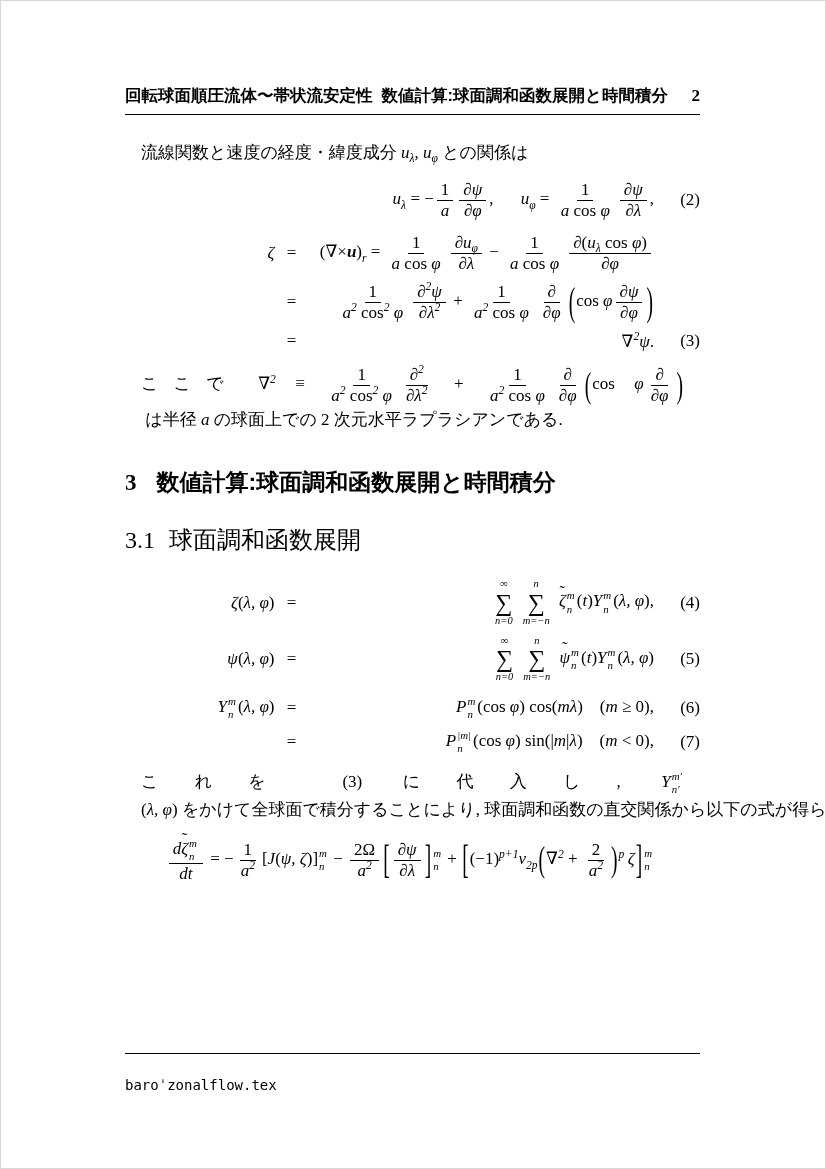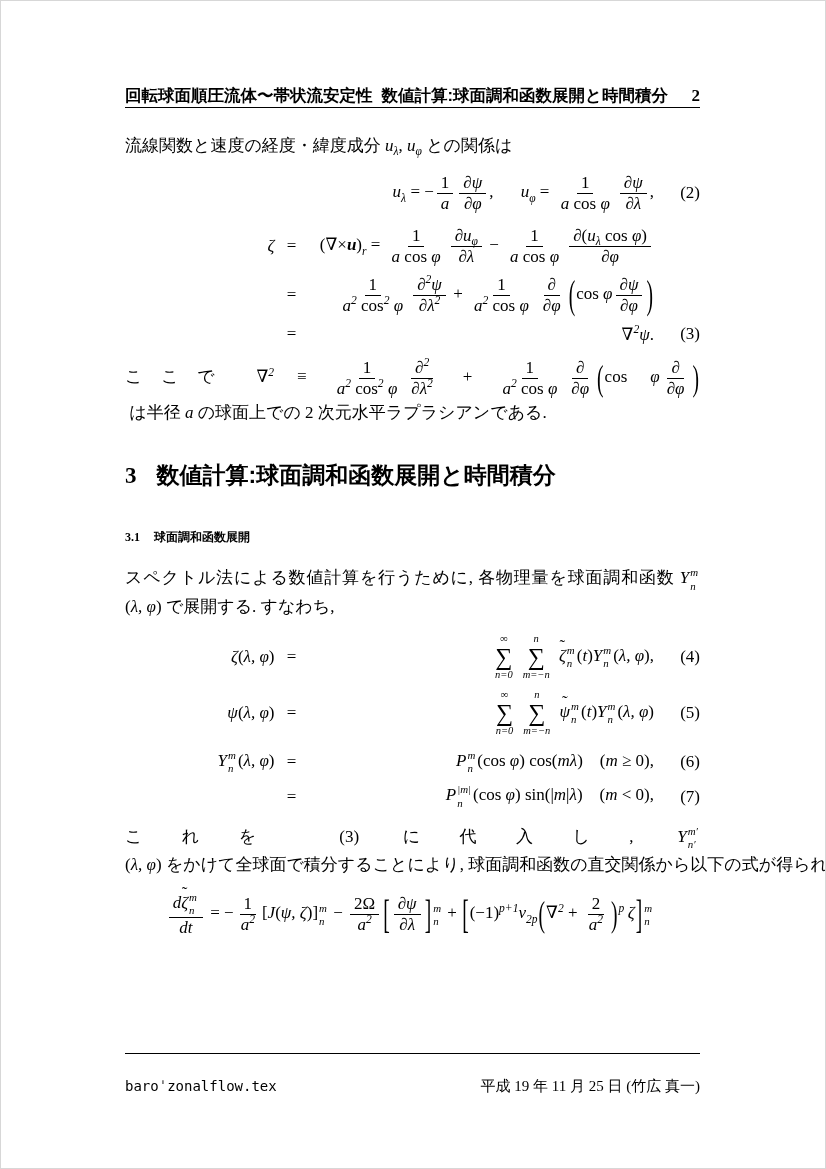--- a/index.html
+++ b/index.html
@@ -6,38 +6,38 @@
   .page{
     width:826px;height:1169px;background:#ffffff;color:#000;
     position:relative;box-sizing:border-box;
     padding:84px 125px 0 124px;
     font-family:"Liberation Serif","DejaVu Serif",serif;
     font-size:17px;overflow:hidden;border:1px solid #d7d7d7;
   }
   
   .header-line{
     display:flex;align-items:baseline;gap:9px;
-    border-bottom:1.6px solid #000;padding-bottom:0;
+    border-bottom:1.6px solid #000;padding-bottom:7px;
     font-family:"Liberation Sans","DejaVu Sans",sans-serif;
     font-weight:bold;font-size:16.5px;white-space:nowrap;
   }
   .pagenum{margin-left:auto;font-family:"Liberation Serif",serif;font-size:17px;font-weight:bold;}
   
   main{display:block;margin-top:24px;}
-  .para{margin:9px 0;line-height:1.62;text-align:justify;}
+  .para{margin:9px 16px;line-height:1.62;text-align:justify;}
   .para .jp{font-family:"Liberation Serif","DejaVu Serif",serif;}
   
   .sec{
     font-family:"Liberation Sans","DejaVu Sans",sans-serif;
-    font-size:23px;font-weight:bold;margin:34px 0 38px;
+    font-size:23px;font-weight:bold;margin:34px 0 26px;
   }
   .sec .sec-num,.subsec .sec-num{font-family:"Liberation Serif",serif;margin-right:20px;}
   .subsec{
     font-family:"Liberation Sans","DejaVu Sans",sans-serif;
-    font-size:12px;font-weight:bold;margin:20px 0 18px;
+    font-size:24px;font-weight:normal;margin:20px 0 18px;
   }
   .subsec .sec-num{margin-right:14px;}
   
   .math span{white-space:pre;}
   .rm{font-style:normal;}
   .it{font-style:italic;}
   .bi{font-style:italic;font-weight:bold;}
   sub,sup{font-size:0.68em;font-style:italic;line-height:0;}
   .eqblock{margin:4px 0;}
   .eqtab{width:100%;border-collapse:collapse;}
@@ -123,21 +123,20 @@
     <p class="para math"><span class="jp">ここで </span><span class="rm">∇</span><sup>2</sup><span class="rm"> ≡ </span><span class="frac"><span class="num"><span class="rm">1</span></span><span class="den"><span class="it">a</span><sup>2</sup><span class="rm"> cos</span><sup>2</sup><span class="it"> φ</span></span></span><span class="frac"><span class="num"><span class="it">∂</span><sup>2</sup></span><span class="den"><span class="it">∂λ</span><sup>2</sup></span></span><span class="rm"> + </span><span class="frac"><span class="num"><span class="rm">1</span></span><span class="den"><span class="it">a</span><sup>2</sup><span class="rm"> cos </span><span class="it">φ</span></span></span><span class="frac"><span class="num"><span class="it">∂</span></span><span class="den"><span class="it">∂φ</span></span></span><span class="big" style="transform: scaleY(1.8);">(</span><span class="rm">cos </span><span class="it">φ</span><span class="frac"><span class="num"><span class="it">∂</span></span><span class="den"><span class="it">∂φ</span></span></span><span class="big" style="transform: scaleY(1.8);">)</span><span class="jp"> は半径 </span><span class="it">a</span><span class="jp"> の球面上での 2 次元水平ラプラシアンである.</span></p>
 
     <h2 class="sec">
       <span class="sec-num">3</span><span>数値計算:球面調和函数展開と時間積分</span>
     </h2>
 
     <h3 class="subsec">
       <span class="sec-num">3.1</span><span>球面調和函数展開</span>
     </h3>
 
-    <p class="para math"><span class="jp">スペクトル法による数値計算を行うために, 各物理量を球面調和函数 </span><span class="it">Y</span><span class="ss"><span class="ss-t">m</span><span class="ss-b">n</span></span><span class="rm">(</span><span class="it">λ, φ</span><span class="rm">)</span><span class="jp"> で展開する. すなわち,</span></p>
 
     <div class="eqblock math">
         <table class="eqtab">
           <tbody>
             <tr>
               <td class="lhs math"><span class="it">ζ</span><span class="rm">(</span><span class="it">λ, φ</span><span class="rm">)</span></td>
               <td class="rel math">=</td>
               <td class="rhs math"><span class="sum"><span class="lim">∞</span><span class="sym">∑</span><span class="lim">n=0</span></span><span class="sum"><span class="lim">n</span><span class="sym">∑</span><span class="lim">m=−n</span></span><span class="sp" style="width: 0.25em;"></span><span class="acc"><span class="base">ζ</span><span class="mark">˜</span></span><span class="ss"><span class="ss-t">m</span><span class="ss-b">n</span></span><span class="rm">(</span><span class="it">t</span><span class="rm">)</span><span class="it">Y</span><span class="ss"><span class="ss-t">m</span><span class="ss-b">n</span></span><span class="rm">(</span><span class="it">λ, φ</span><span class="rm">),</span></td>
               <td class="tagc">(4)</td>
             </tr>
@@ -180,16 +179,15 @@
               <td colspan="3" class="cen math"><span class="frac"><span class="num"><span class="it">d</span><span class="acc"><span class="base">ζ</span><span class="mark">˜</span></span><span class="ss"><span class="ss-t">m</span><span class="ss-b">n</span></span></span><span class="den"><span class="it">dt</span></span></span><span class="rm"> = −</span><span class="frac"><span class="num"><span class="rm">1</span></span><span class="den"><span class="it">a</span><sup>2</sup></span></span><span class="rm">[</span><span class="it">J</span><span class="rm">(</span><span class="it">ψ, ζ</span><span class="rm">)]</span><span class="ss"><span class="ss-t">m</span><span class="ss-b">n</span></span><span class="rm"> − </span><span class="frac"><span class="num"><span class="rm">2Ω</span></span><span class="den"><span class="it">a</span><sup>2</sup></span></span><span class="big" style="transform: scaleY(2.1);">[</span><span class="frac"><span class="num"><span class="it">∂ψ</span></span><span class="den"><span class="it">∂λ</span></span></span><span class="big" style="transform: scaleY(2.1);">]</span><span class="ss"><span class="ss-t">m</span><span class="ss-b">n</span></span><span class="rm"> + </span><span class="big" style="transform: scaleY(2.1);">[</span><span class="rm">(−1)</span><sup>p+1</sup><span class="it">ν</span><sub>2p</sub><span class="big" style="transform: scaleY(1.8);">(</span><span class="rm">∇</span><sup>2</sup><span class="rm"> + </span><span class="frac"><span class="num"><span class="rm">2</span></span><span class="den"><span class="it">a</span><sup>2</sup></span></span><span class="big" style="transform: scaleY(1.8);">)</span><sup>p</sup><span class="sp" style="width: 0.2em;"></span><span class="it">ζ</span><span class="big" style="transform: scaleY(2.1);">]</span><span class="ss"><span class="ss-t">m</span><span class="ss-b">n</span></span></td>
               <td class="tagc"></td>
             </tr>
           </tbody>
         </table>
       </div>
   </main>
 
   <footer>
     <span class="fname">baroˈzonalflow.tex</span>
-    <span>平成 19 年 11 月 25 日 (竹広 真一)</span>
   </footer>
 
 </div>
 
 </body></html>

